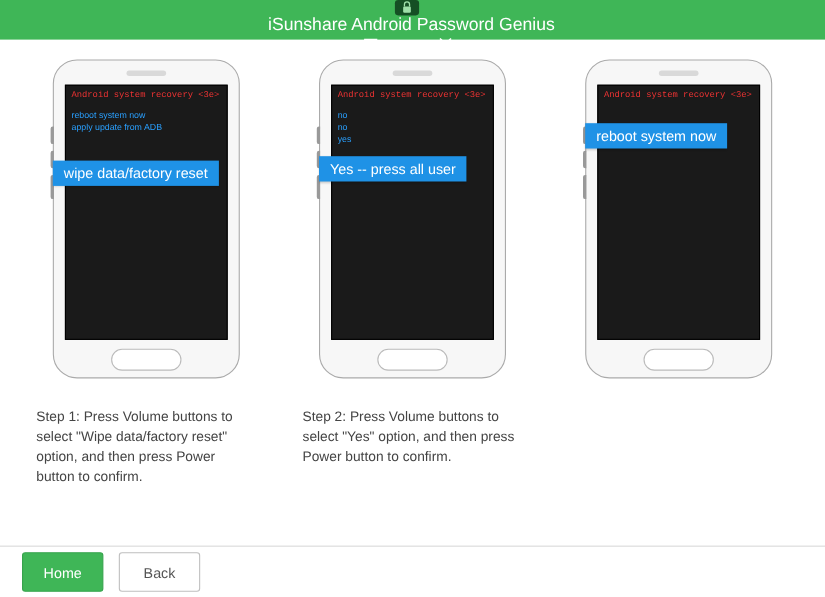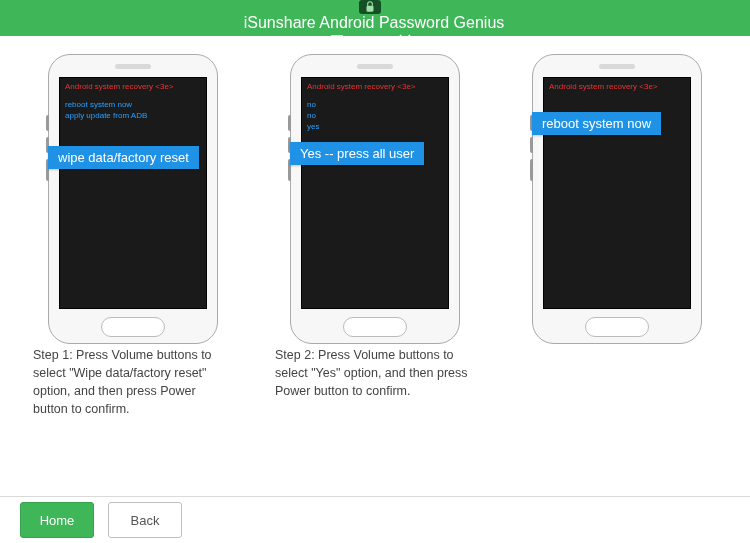--- a/index.html
+++ b/index.html
@@ -92,20 +92,21 @@
     flex:1;
     background:#1a1a1a;
     border:1px solid #000;
     position:relative;
     overflow:visible;
     font-size:8px;
   }
   .screen .rec-title{
     color:#e33; font-size:8px; padding:4px 20px 2px 5px;
     white-space:nowrap;
+    font-family:Liberation Mono, monospace;
   }
   .screen .line{
     color:#2aa0ff; font-size:8px; padding:1px 5px; white-space:nowrap;
   }
   .callout{
     position:absolute;
     left:-12px;
     background:#1f92e6;
     color:#fff;
     font-size:13px;
@@ -114,21 +115,21 @@
     box-shadow:0 1px 2px rgba(0,0,0,.2);
   }
   .step:nth-child(1) .callout{ top:68px; }
   .step:nth-child(2) .callout{ top:64px; }
   .step:nth-child(3) .callout{ top:34px; }
 
   .caption{
     font-size:12.5px;
     line-height:1.45;
     color:#444;
-    margin-top:2px;
+    margin-top:26px;
     max-width:200px;
   }
 
   
   .footer{
     position:absolute;
     left:0; right:0; bottom:0;
     height:47px;
     border-top:1px solid #d9d9d9;
     display:flex;

